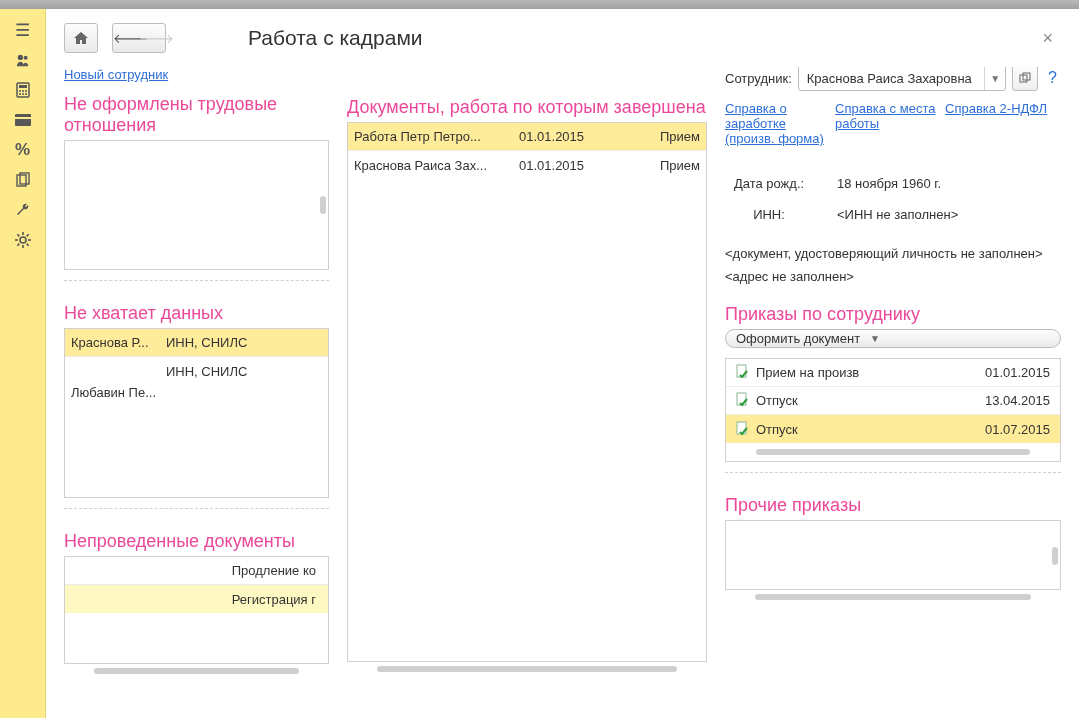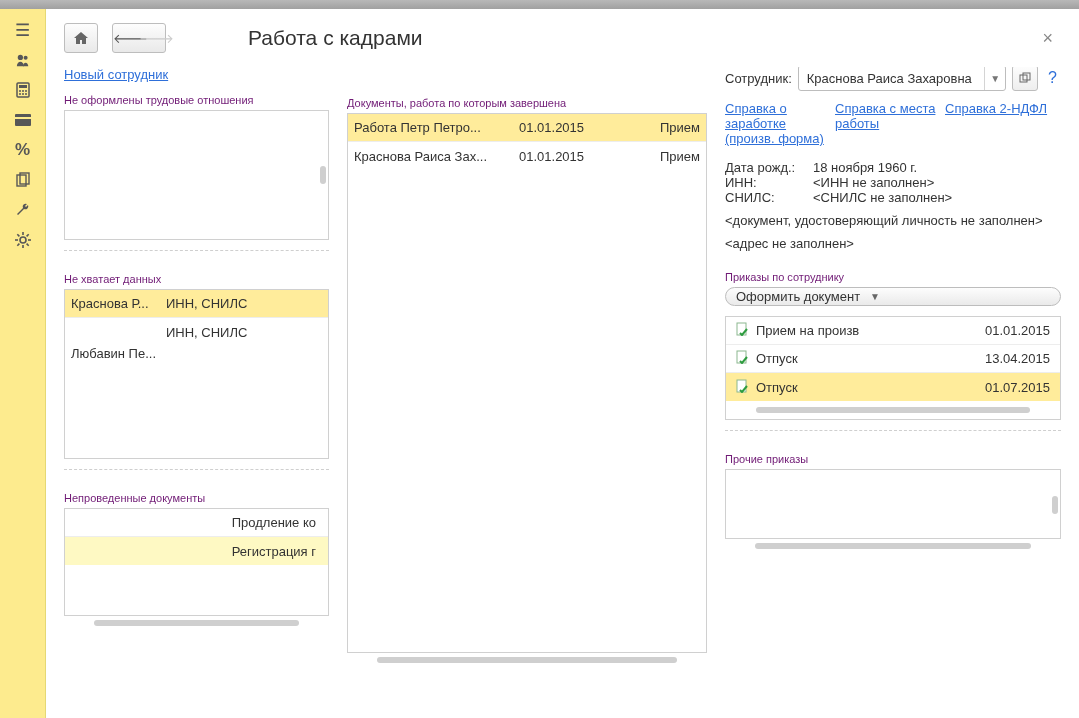--- a/index.html
+++ b/index.html
@@ -84,22 +84,22 @@
     gap: 18px;
     flex: 1;
     overflow: hidden;
   }
   .col { display:flex; flex-direction:column; }
   .col-left { width: 265px; }
   .col-mid  { width: 360px; }
   .col-right{ flex:1; }
   a.link { color:#2e6fd9; text-decoration:underline; font-size:13px; }
   .section-title {
-    color: #701a75;
-    font-size: 11px;
+    color: #ec4899;
+    font-size: 18px;
     margin: 12px 0 4px 0;
   }
   .panel {
     border: 1px solid #d0d0d0;
     background: #fff;
     position: relative;
     overflow: hidden;
   }
   .panel .scroll {
     position: absolute;
@@ -158,21 +158,21 @@
     border:1px solid #bdbdbd; border-radius:3px;
     background:linear-gradient(#fdfdfd,#eee);
     display:flex; align-items:center; justify-content:center;
     cursor:pointer; color:#666; font-size:12px;
   }
   .help { color:#2e6fd9; font-size:16px; cursor:pointer; padding:0 4px;}
   .links3 {
     display:flex; margin-bottom:14px;
   }
   .links3 a { max-width:110px; display:inline-block;}
-  .kv { display:flex; gap:0; margin:0 0; font-size:13px; color:#333;}
+  .kv { display:flex; gap:24px; margin:16px 0; font-size:13px; color:#333;text-align:center;}
   .kv .k { width:88px; }
   .kv .v {}
   .note { color:#333; font-size:13px; margin:8px 0; }
   .docbtn {
     height:19px; border:1px solid #bdbdbd; border-radius:13px;
     background:linear-gradient(#fdfdfd,#eaeaea);
     display:inline-flex; align-items:center; padding:0 10px;
     gap:10px; cursor:pointer; color:#333;
   }
   .docbtn .caret { font-size:10px; color:#666;}
@@ -348,24 +348,20 @@
 
         <div id="kv-list">
             <div class="kv">
               <span class="k">Дата рожд.:</span>
               <span class="v">18 ноября 1960 г.</span>
             </div>
             <div class="kv">
               <span class="k">ИНН:</span>
               <span class="v">&lt;ИНН не заполнен&gt;</span>
             </div>
-            <div class="kv">
-              <span class="k">СНИЛС:</span>
-              <span class="v">&lt;СНИЛС не заполнен&gt;</span>
-            </div>
           </div>
         <div id="notes-list">
             <div class="note">&lt;документ, удостоверяющий личность не заполнен&gt;</div>
             <div class="note">&lt;адрес не заполнен&gt;</div>
           </div>
 
         <div class="section-title">Приказы по сотруднику</div>
         <div class="docbtn">
           <span>Оформить документ</span>
           <span class="caret">▼</span>

